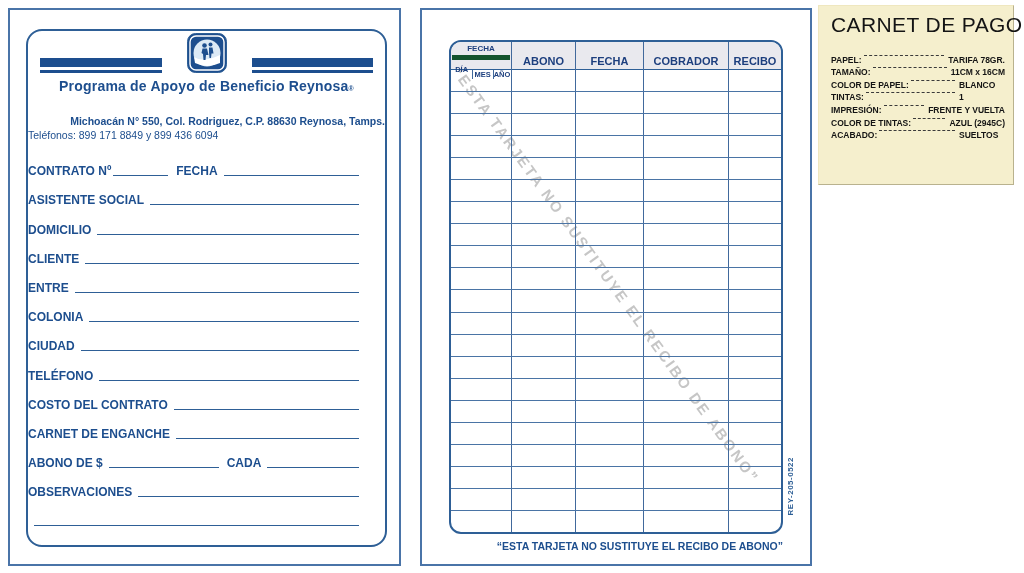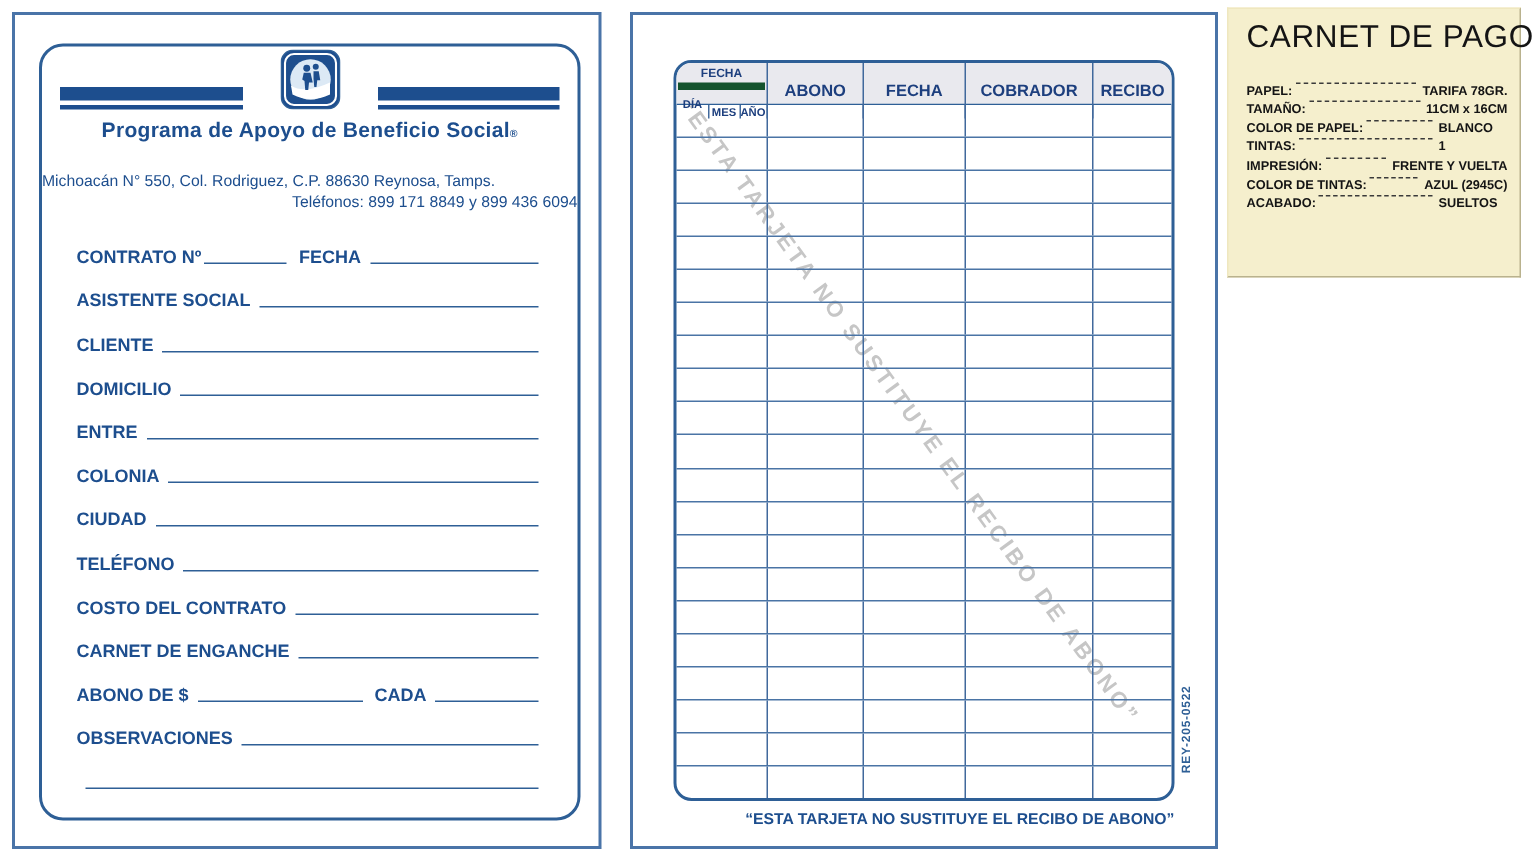--- a/index.html
+++ b/index.html
@@ -22,28 +22,28 @@
   .bar-side.left { left:0; } .bar-side.right { right:0; }
   .bar-thick { height:9px; background:#1d4e8e; }
   .bar-thin  { height:3px; background:#1d4e8e; margin-top:3px; }
   .logo-wrap { position:absolute; left:50%; top:2px; transform:translateX(-50%); width:40px; height:40px; }
   .card-title {
     position:absolute; top:47px; left:0; width:100%; text-align:center;
     font-size:14px; font-weight:bold; color:#1d4e8e; letter-spacing:.2px;
   }
   .reg { font-size:7px; vertical-align:baseline; }
   .card-address {
-    position:absolute; top:84px; left:0; width:100%; text-align:left;
-    font-size:10.5px; font-weight:normal; color:#1d4e8e;
+    position:absolute; top:84px; left:0; width:100%; text-align:right;
+    font-size:10.5px; font-weight:bold; color:#1d4e8e;
   }
   .card-phones {
-    position:absolute; top:98px; left:0; width:100%; text-align:right;
+    position:absolute; top:98px; left:0; width:100%; text-align:left;
     font-size:10.5px; color:#1d4e8e;
   }
-  #form-fields { position:absolute; left:23px; right:26px; top:118px; }
+  #form-fields { position:absolute; left:0; right:26px; top:118px; }
   .form-row { display:flex; align-items:flex-end; height:29.2px; }
   .f-label { font-size:12px; font-weight:bold; color:#1d4e8e; white-space:nowrap; }
   .f-label.second { margin-left:8px; }
   .line { border-bottom:1.2px solid #2e5f96; height:1px; margin:0 0 2px 6px; }
   .line.fill { flex:1; }
   .line.w55 { width:55px; margin-left:2px; }
   .line.w110 { width:110px; }
   
   #panel-back { left:420px; top:8px; width:392px; height:558px; }
   .watermark {
@@ -130,41 +130,41 @@
         <rect x="3" y="3" width="34" height="34" rx="6" fill="none" stroke="#ffffff" stroke-width="1.4"></rect>
         <circle cx="20" cy="20" r="13.5" fill="#dce9f5"></circle>
         <path d="M7 24 Q16 30 33 22 L33 30 Q20 36 8 30 Z" fill="#ffffff"></path>
         <circle cx="17.5" cy="12.5" r="2.3" fill="#1d4e8e"></circle>
         <path d="M15.5 15.5 L20 15.5 L21.5 22 L19 22 L18.5 27 L16.5 27 L16 21 L14.5 20 Z" fill="#1d4e8e"></path>
         <circle cx="23.5" cy="11.5" r="2" fill="#1d4e8e"></circle>
         <path d="M22 14.5 L25.5 14.5 L26.5 20.5 L24.5 20.5 L24 25 L22.5 25 L22 19.5 Z" fill="#1d4e8e"></path>
       </svg>
     </div>
     <div class="card-title">
-      <span>Programa de Apoyo de Beneficio Social</span><span class="reg">®</span>
+      <span>Programa de Apoyo de Beneficio Reynosa</span><span class="reg">®</span>
     </div>
     <div class="card-address">Michoacán N° 550, Col. Rodriguez, C.P. 88630 Reynosa, Tamps.</div>
     <div class="card-phones">Teléfonos: 899 171 8849 y 899 436 6094</div>
     <div id="form-fields">
         <div class="form-row">
           <span class="f-label">CONTRATO Nº</span>
           <span class="line w55"></span>
           <span class="f-label second">FECHA</span>
           <span class="line fill"></span>
         </div>
         <div class="form-row">
           <span class="f-label">ASISTENTE SOCIAL</span>
           <span class="line fill"></span>
         </div>
         <div class="form-row">
+          <span class="f-label">DOMICILIO</span>
+          <span class="line fill"></span>
+        </div>
+        <div class="form-row">
           <span class="f-label">CLIENTE</span>
-          <span class="line fill"></span>
-        </div>
-        <div class="form-row">
-          <span class="f-label">DOMICILIO</span>
           <span class="line fill"></span>
         </div>
         <div class="form-row">
           <span class="f-label">ENTRE</span>
           <span class="line fill"></span>
         </div>
         <div class="form-row">
           <span class="f-label">COLONIA</span>
           <span class="line fill"></span>
         </div>

